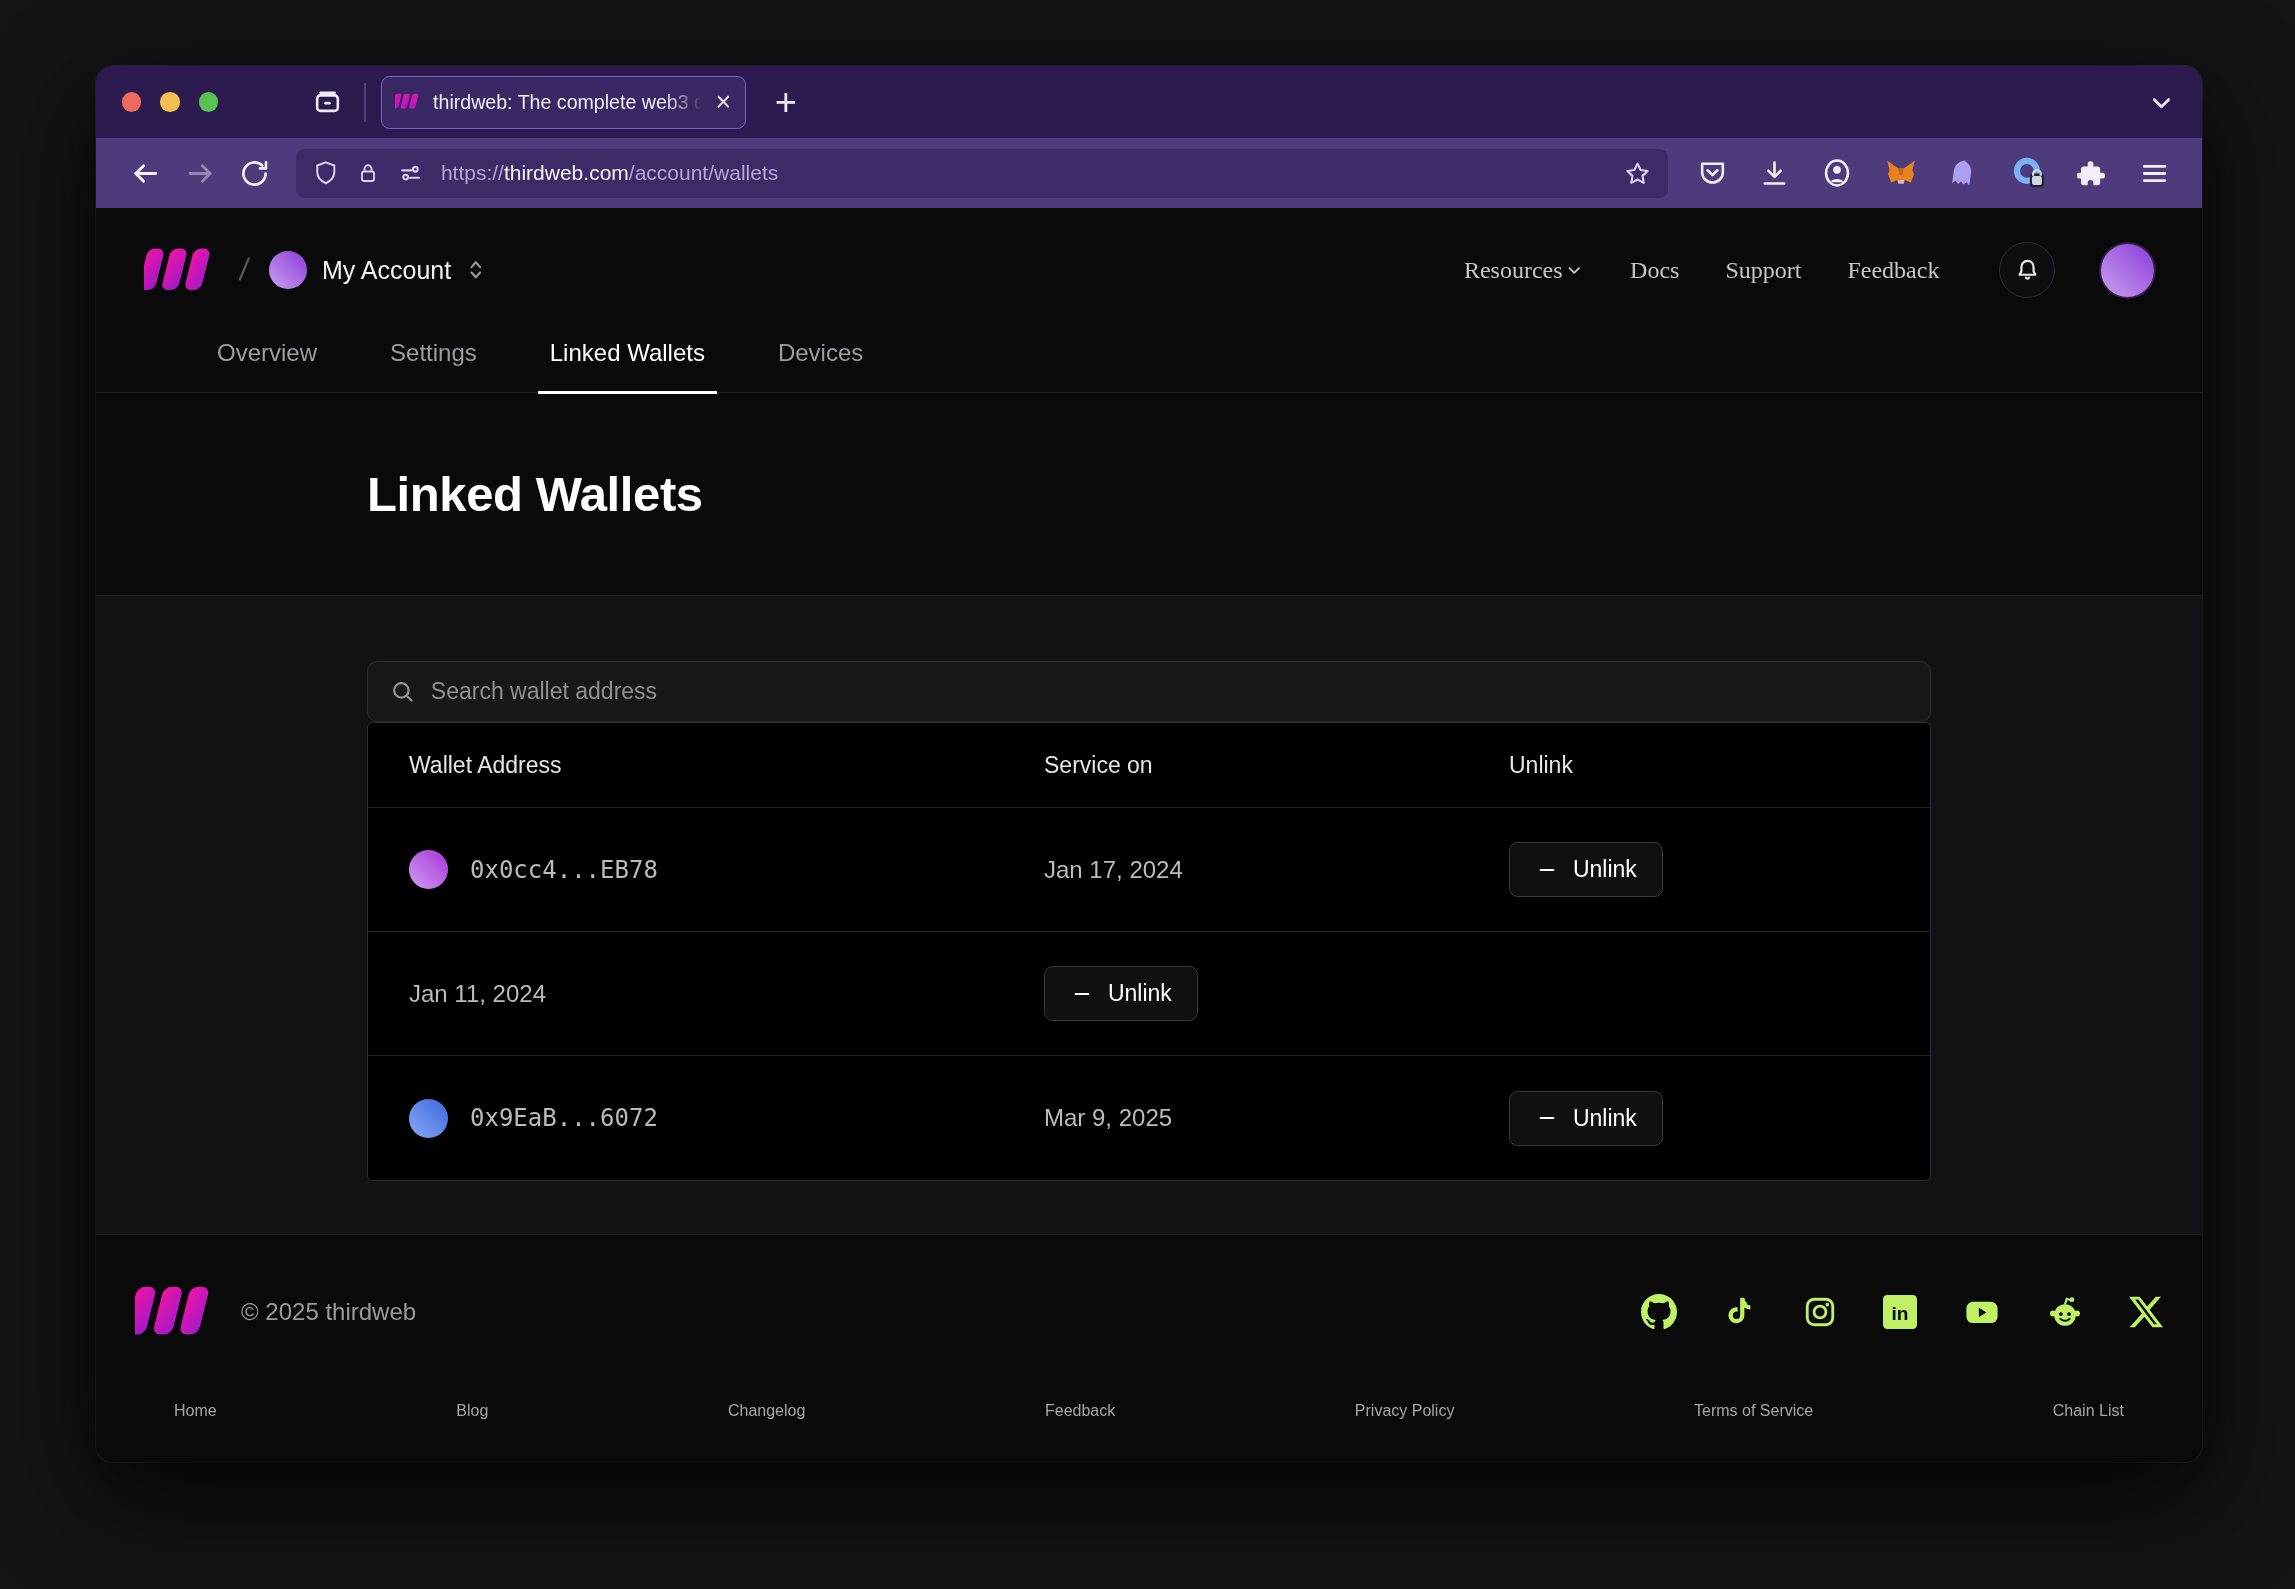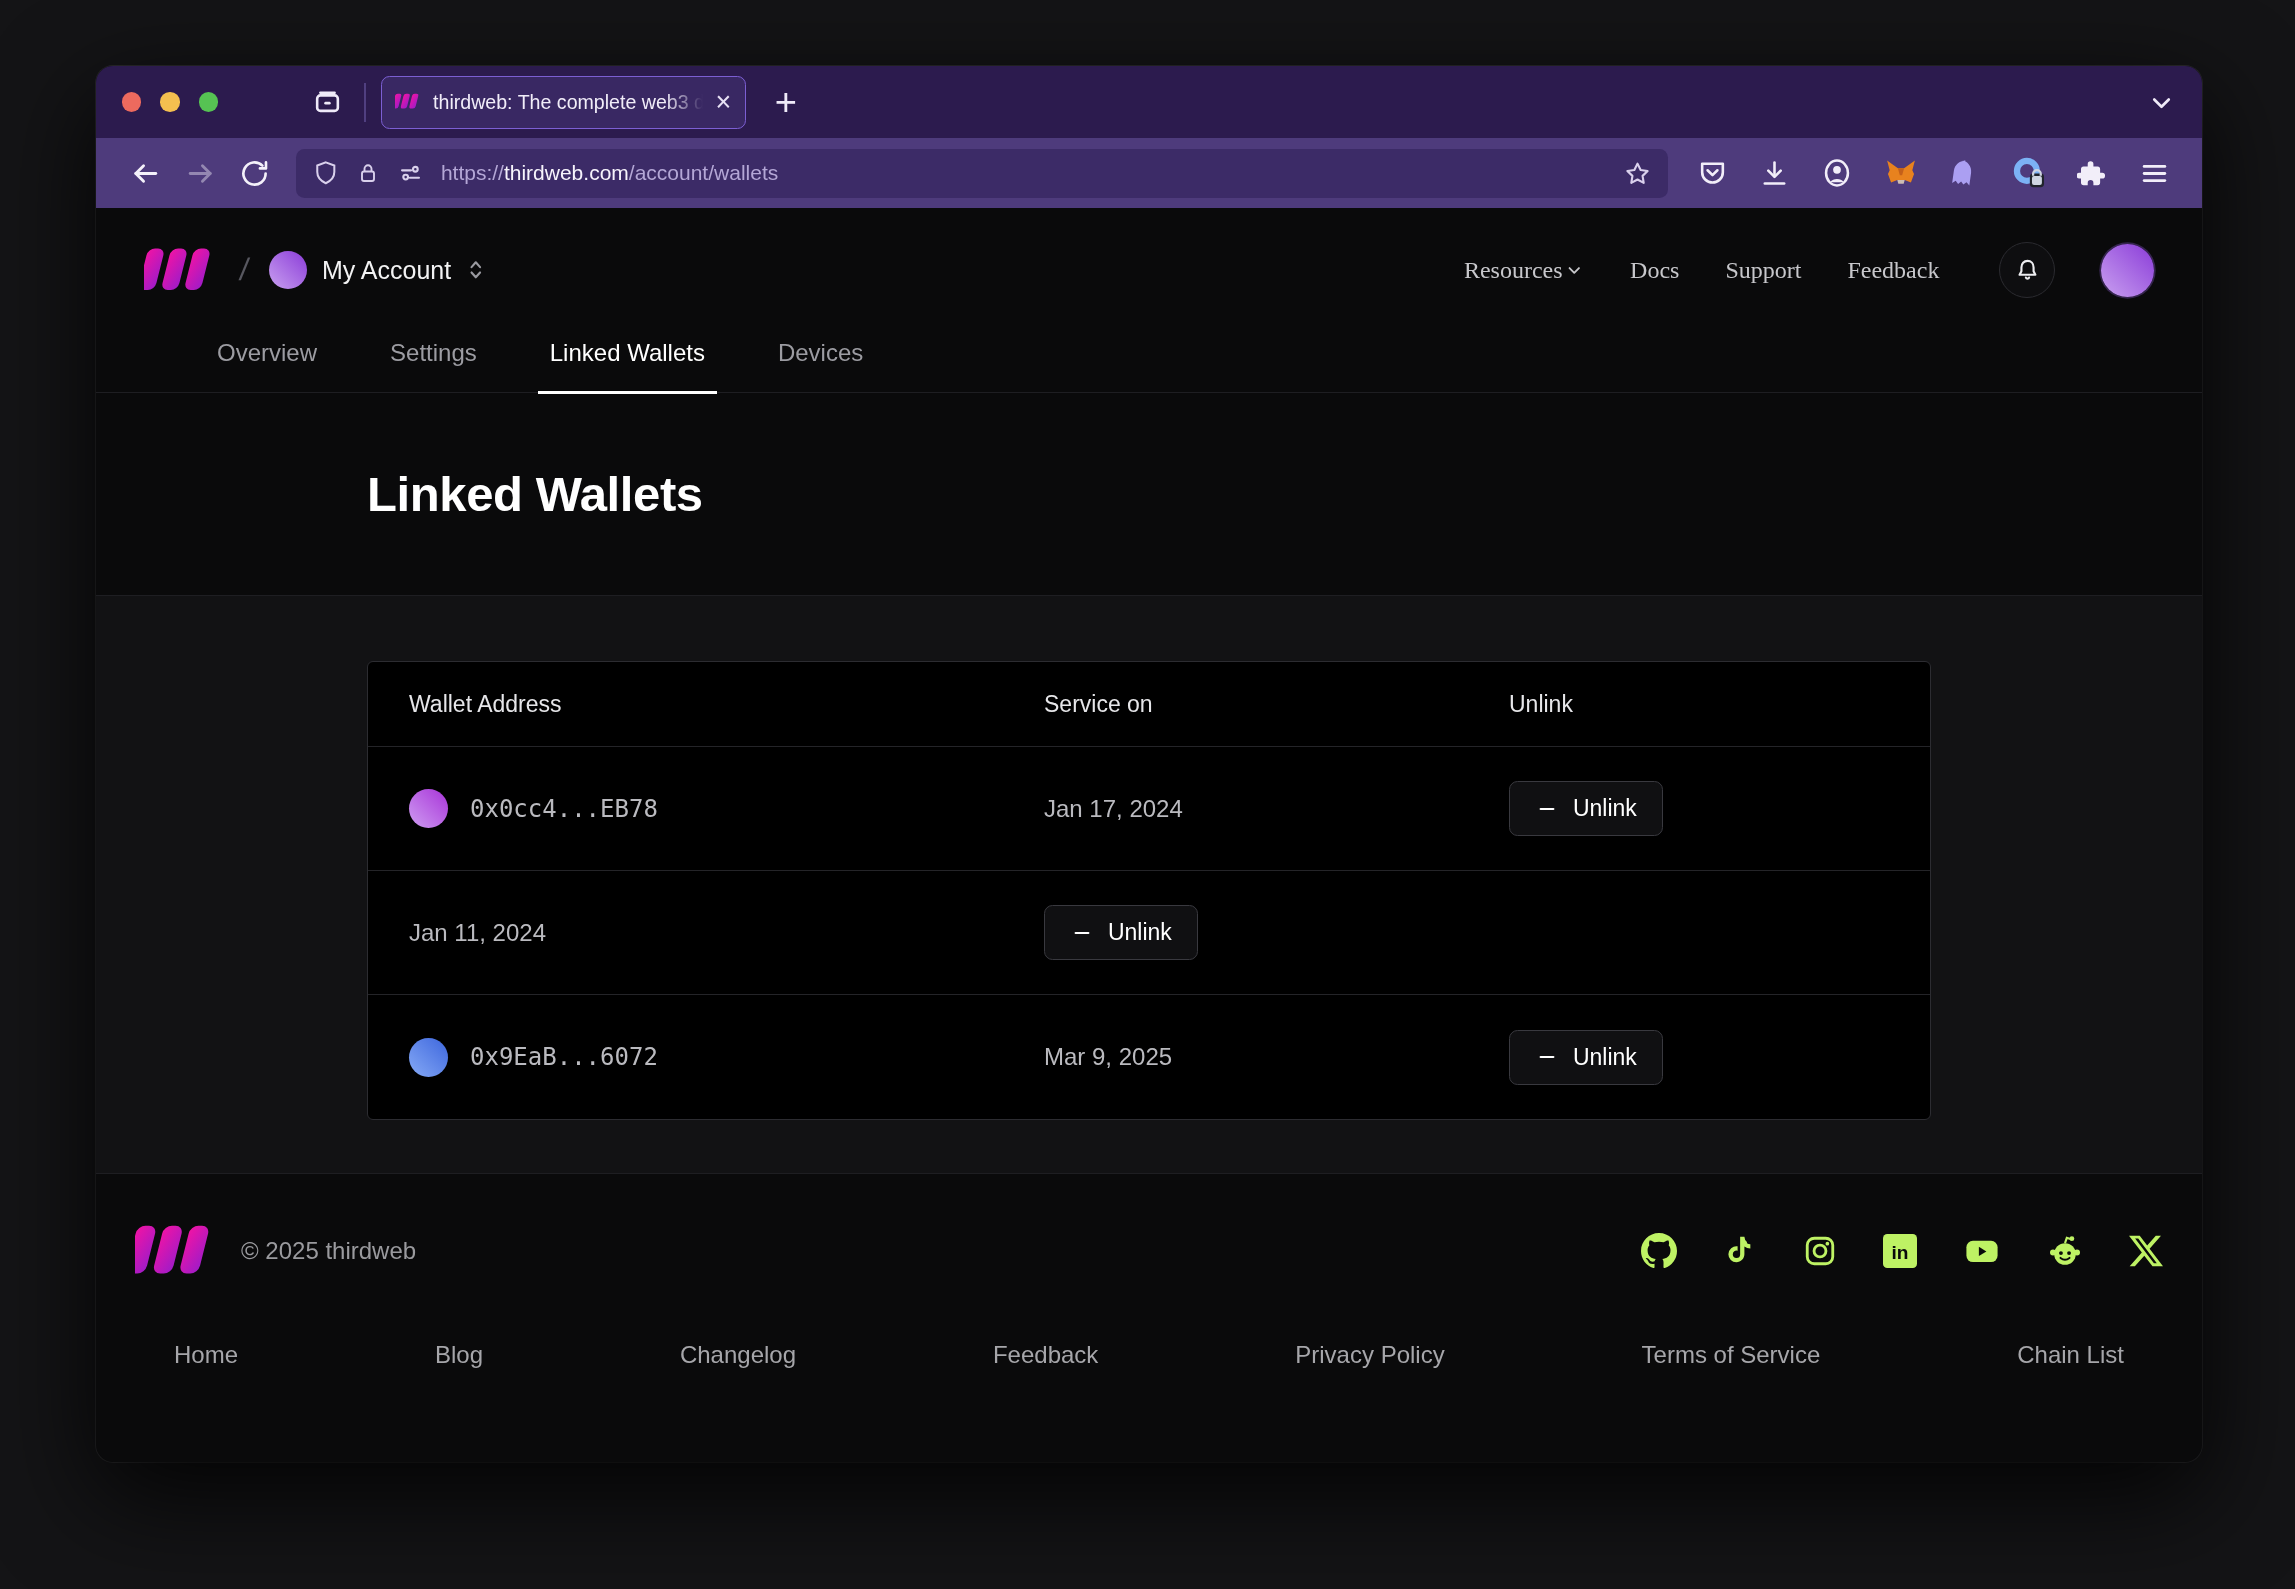--- a/index.html
+++ b/index.html
@@ -89,21 +89,21 @@
 
   
   .footer { background:#0a0a0b; border-top:1.7px solid #1e1e22; }
   .footer-top { display:flex; align-items:center; justify-content:space-between;
                 height:153px; padding:0 39px; }
   .fbrand { display:flex; align-items:center; gap:24px; }
   .copyright { font-size:24px; color:#9a9a9e; }
   .socials { display:flex; align-items:center; gap:46px; color:#bef264; }
   .socials > div { display:flex; cursor:pointer; }
   .footer-links { display:flex; justify-content:space-between; padding:13.6px 78px 0;
-                  font-size:24px; color:#a6a6aa; }
+                  font-size:16px; color:#a6a6aa; }
   .footer-links span { cursor:pointer; }
 </style>
 </head>
 <body>
 
 <svg width="0" height="0" style="position:absolute">
   <defs>
     <linearGradient id="twgrad" x1="0" y1="0" x2="1" y2="1">
       <stop offset="0" stop-color="#f213a4"></stop>
         <stop offset="1" stop-color="#9d1cc9"></stop>
@@ -296,20 +296,29 @@
   </div>
 
   <div class="titleband">
     <div class="container">
         <h1>Linked Wallets</h1>
       </div>
   </div>
 
   <div class="main">
     <div class="container">
+      <div class="searchbar">
+        <span class="sicon">
+          <svg width="27" height="27" viewBox="0 0 24 24" fill="none" stroke="currentColor" stroke-width="2" stroke-linecap="round">
+              <circle cx="11" cy="11" r="6.4"></circle>
+              <path d="M15.8 15.8L20 20"></path>
+            </svg>
+        </span>
+        <input type="text" placeholder="Search wallet address" style="">
+      </div>
 
       <div class="card">
         <div class="thead">
           <span>Wallet Address</span>
           <span>Service on</span>
           <span>Unlink</span>
         </div>
 
         <div class="trow">
           <span class="addr">

